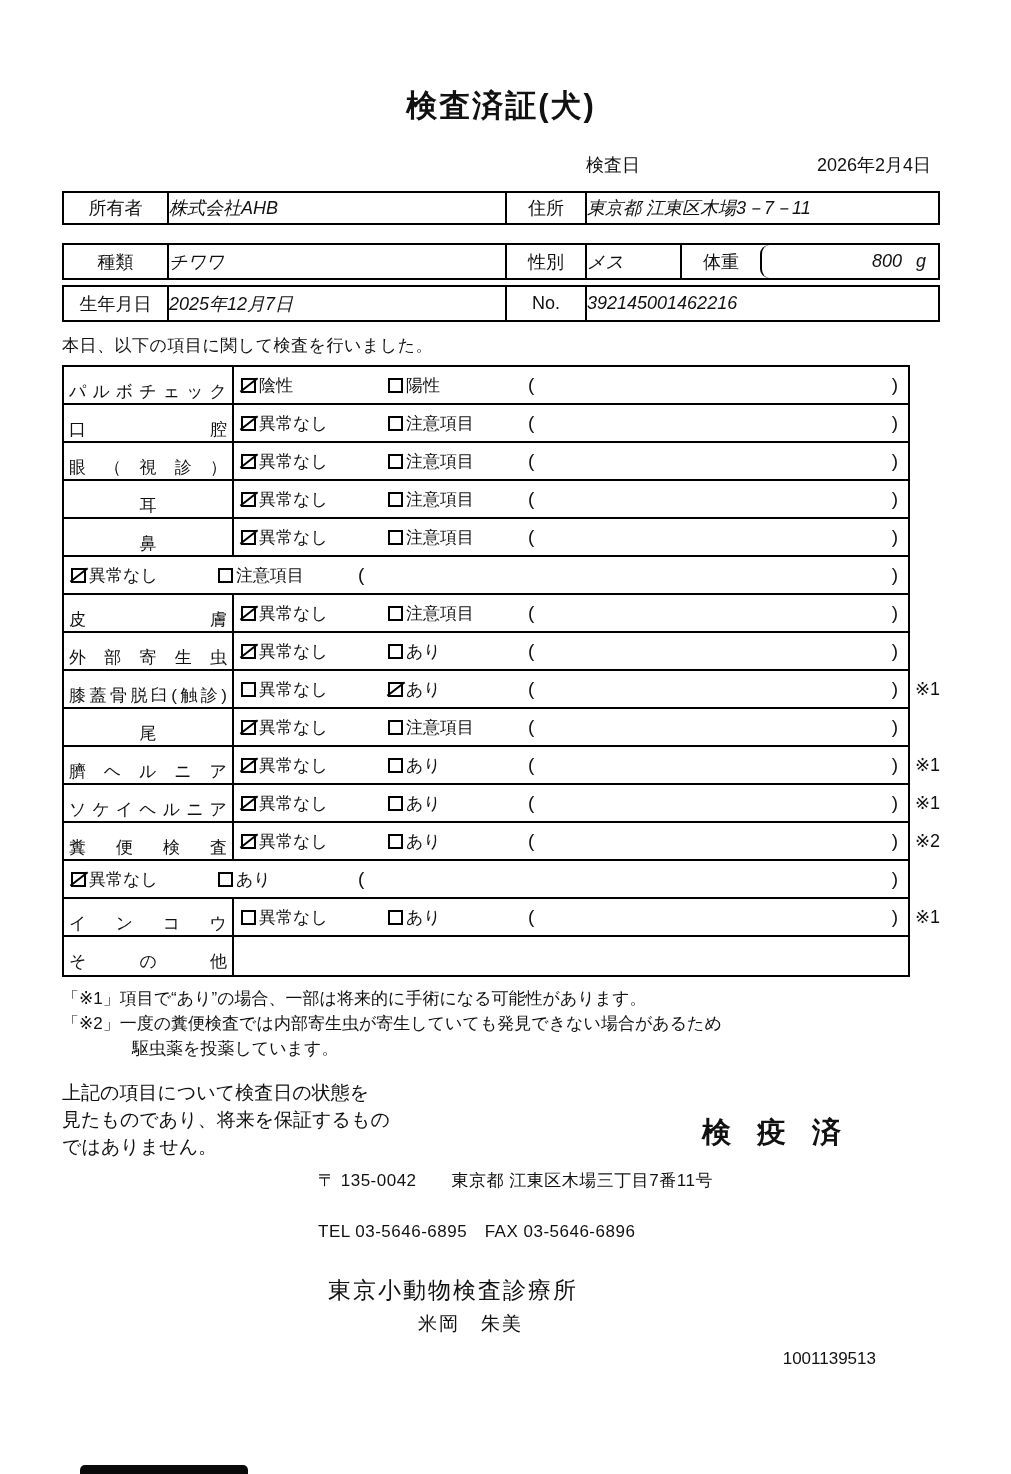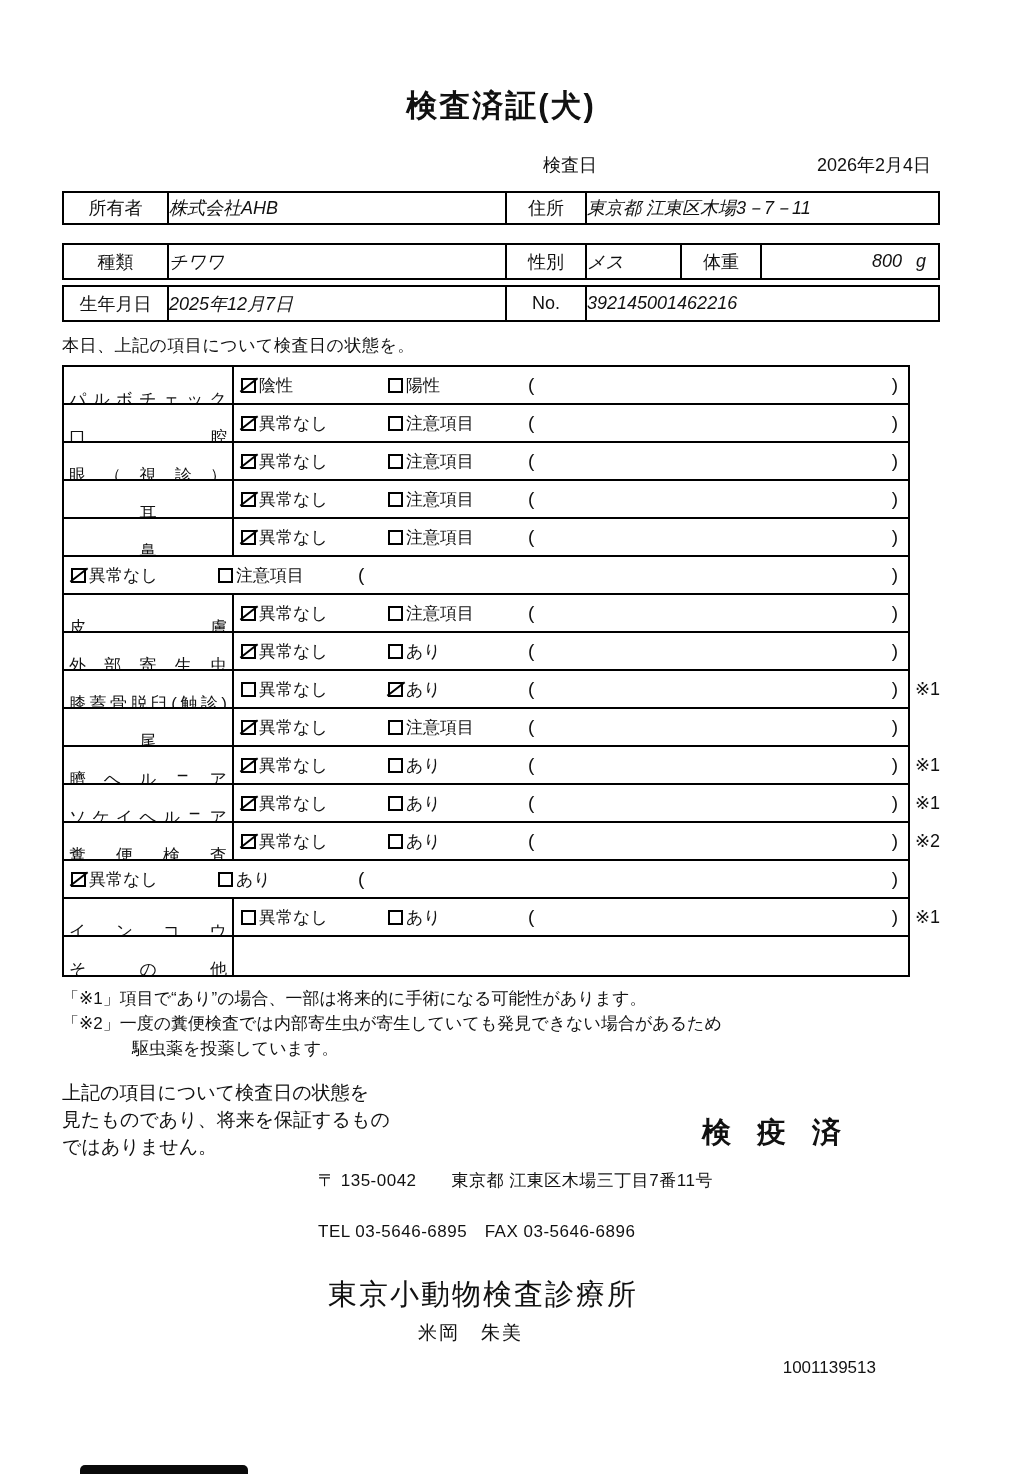--- a/index.html
+++ b/index.html
@@ -6,41 +6,41 @@
   html,body { background:#ffffff; }
   body {
     width:1011px; height:1474px; position:relative; overflow:hidden;
     color:#111; font-family:"Liberation Sans","DejaVu Sans",sans-serif;
   }
   .page { position:absolute; left:62px; top:0; width:878px; }
 
   .title { margin-top:85px; text-align:center; font-size:31px; font-weight:bold; letter-spacing:2px; }
 
   .date-row { position:relative; height:26px; margin-top:26px; font-size:18px; }
-  .date-label { position:absolute; left:481px; }
+  .date-label { position:absolute; left:524px; }
   .date-value { position:absolute; right:9px; }
 
   .box { border:2px solid #000; display:grid; }
   .owner-box { margin-top:12px; grid-template-columns:103px 338px 80px 1fr; height:34px; }
   .pet-box1 { margin-top:18px; grid-template-columns:103px 338px 80px 95px 80px 1fr; height:37px; }
   .pet-box2 { margin-top:5px; grid-template-columns:103px 338px 80px 1fr; height:37px; }
   .cellh, .cellv { display:flex; align-items:center; font-size:18px; border-left:2px solid #000; }
   .cellh { justify-content:center; }
   .cellv { padding-left:0;font-style:italic; }
   .first { border-left:none; }
-  .weight-cell { justify-content:flex-end; padding-right:12px; gap:14px; }
+  .weight-cell { justify-content:flex-end; padding-right:12px; gap:14px;border-radius:9px; }
 
   .intro { margin-top:12px; font-size:17px; letter-spacing:0.5px; }
 
   .insp-table { margin-top:8px; width:848px; border:2px solid #000; }
   .insp-row { display:flex; height:38px; border-bottom:2px solid #000; position:relative; }
   .insp-row:last-child { border-bottom:none; }
   .item-cell {
     width:170px; border-right:2px solid #000; font-size:17px; line-height:34px;
-    padding:16px 5px; text-align:justify; text-align-last:justify; overflow:hidden; white-space:nowrap;
+    padding:8px 5px; text-align:justify; text-align-last:justify; overflow:hidden; white-space:nowrap;
   }
   .item-cell.center { text-align:center; text-align-last:center; }
   .rest-cell { flex:1; display:flex; align-items:center; font-size:17px; }
   .opt { display:flex; align-items:center; gap:3px; }
   .opt1 { width:154px; padding-left:7px;align-items:center; }
   .opt2 { width:140px; }
   .cb { width:15px; height:15px; border:2px solid #000; position:relative; flex:none; background:#fff; }
   .opt[data-checked="true"] .cb::after {
     content:""; position:absolute; left:-5px; top:4px; width:22px; height:0;
     border-top:2.5px solid #000; transform:rotate(-38deg);
@@ -50,21 +50,21 @@
 
   .footnotes { margin-top:9px; font-size:17px; line-height:25px; }
   .fn-indent { padding-left:70px; }
 
   .disclaimer-row { position:relative; margin-top:18px; height:88px; }
   .disclaimer { font-size:19px; font-weight:normal; line-height:27px; }
   .stamp { position:absolute; left:640px; top:34px; font-size:29px; font-weight:bold; letter-spacing:9px; white-space:nowrap; }
 
   .postal-line { margin-top:2px; margin-left:256px; font-size:17px; letter-spacing:0.5px; }
   .tel-line { margin-top:28px; margin-left:256px; font-size:17px; letter-spacing:0.5px; }
-  .clinic-name { margin-top:32px; margin-left:266px; font-size:29px; letter-spacing:2px; }
+  .clinic-name { margin-top:32px; margin-left:266px; font-size:23px; letter-spacing:2px; }
   .inspector-name { margin-top:5px; margin-left:356px; font-size:19px; letter-spacing:2px; }
   .serial { margin-top:12px; text-align:right; padding-right:64px; font-size:17px; }
 
   .scan-artifact { position:absolute; left:80px; bottom:0; width:168px; height:9px; background:#0a0a0a; border-radius:5px 5px 0 0; }
 </style>
 </head>
 <body>
 
 <div class="page">
 
@@ -94,21 +94,21 @@
     </div>
   </div>
 
   <div class="box pet-box2">
     <div class="cellh first">生年月日</div>
     <div class="cellv">2025年12月7日</div>
     <div class="cellh">No.</div>
     <div class="cellv">392145001462216</div>
   </div>
 
-  <div class="intro">本日、上記の項目について検査日の状態を。</div>
+  <div class="intro">本日、以下の項目に関して検査を行いました。</div>
 
   <div class="insp-table" id="insp-table">
   <div class="insp-row">
     <div class="item-cell">パルボチェック</div>
     <div class="rest-cell">
       <span class="opt opt1" data-checked="true">
         <span class="cb"></span>
         <span class="opt-label">陰性</span>
       </span>
       <span class="opt opt2" data-checked="false">

